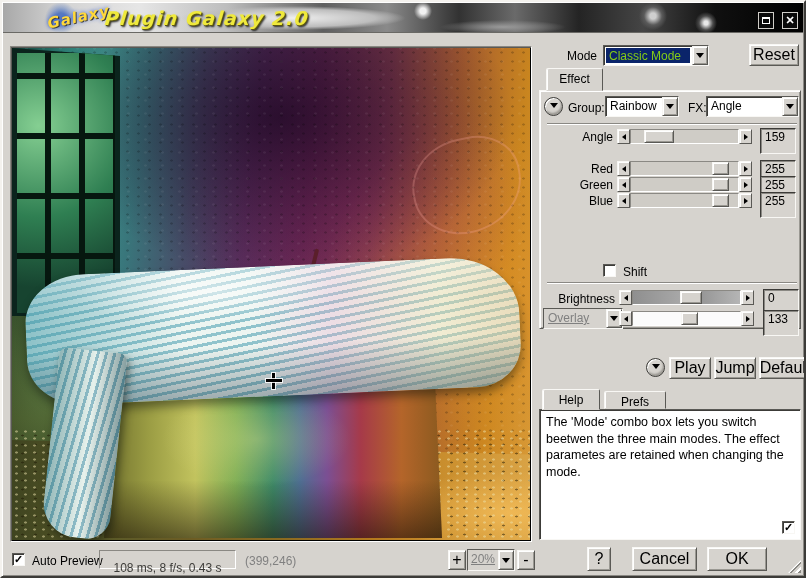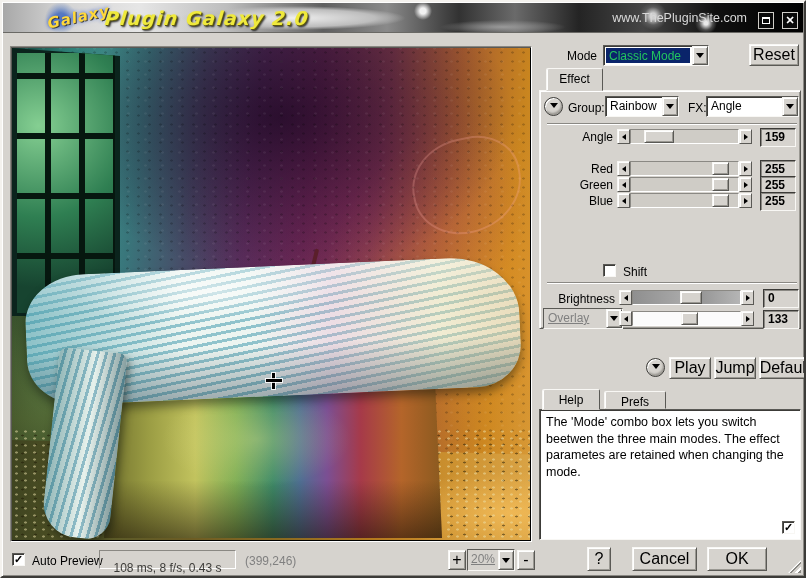--- a/index.html
+++ b/index.html
@@ -11,33 +11,33 @@
     font-family:"Liberation Sans",sans-serif;font-size:12px;color:#000;
     overflow:hidden;user-select:none;
   }
   
   .raised{background:#d6d3ce;border:1px solid;border-color:#f8f7f4 #5a5955 #5a5955 #f8f7f4;
     box-shadow:inset 1px 1px 0 #ffffff,inset -1px -1px 0 #9a9892;}
   .btn{display:flex;align-items:center;justify-content:center;font-size:16px;}
   .sunkenw{background:#fff;border:1px solid;border-color:#5a5955 #f8f7f4 #f8f7f4 #5a5955;
     box-shadow:inset 1px 1px 0 #3c3b38;}
   .vbox{position:absolute;background:#d6d3ce;border:1px solid;border-color:#3c3b38 #f8f7f4 #f8f7f4 #3c3b38;
-    box-shadow:inset 1px 1px 0 #8a8883;font-size:12px;padding:1px 0 0 4px;width:36px;height:19px;font-weight:bold;}
+    box-shadow:inset 1px 1px 0 #8a8883;font-size:12px;padding:1px 0 0 4px;width:36px;height:26px;}
   .etch{position:absolute;height:2px;border-top:1px solid #8a8883;border-bottom:1px solid #ffffff;}
   .tab{position:absolute;background:#d6d3ce;border:1px solid;border-color:#f8f7f4 #5a5955 transparent #f8f7f4;
     box-shadow:inset 1px 0 0 #fff;border-radius:2px 2px 0 0;text-align:center;padding-top:3px;z-index:3;}
   .pane{position:absolute;background:#d6d3ce;border:1px solid;border-color:#f8f7f4 #5a5955 #5a5955 #f8f7f4;
     box-shadow:inset 1px 1px 0 #fff,inset -1px -1px 0 #9a9892;}
   .lbl{position:absolute;white-space:nowrap;}
   .r{text-align:right;}
   
   .combo{position:absolute;display:flex;background:#fff;border:1px solid;border-color:#5a5955 #f8f7f4 #f8f7f4 #5a5955;
     box-shadow:inset 1px 1px 0 #3c3b38;}
   .combo .field{flex:1;padding:2px 3px 5px 4px;overflow:hidden;white-space:nowrap;}
-  .combo .fieldsel{flex:1;margin:2px;background:#0a246a;color:#22c55e;padding:1px 2px 0 3px;white-space:nowrap;overflow:hidden;}
+  .combo .fieldsel{flex:1;margin:2px;background:#0a246a;color:#84cc16;padding:1px 2px 0 3px;white-space:nowrap;overflow:hidden;}
   .combo .abtn{width:16px;background:#d6d3ce;border:1px solid;border-color:#f8f7f4 #5a5955 #5a5955 #f8f7f4;
     box-shadow:inset 1px 1px 0 #fff,inset -1px -1px 0 #9a9892;display:flex;align-items:center;justify-content:center;}
   .tri{width:0;height:0;border:4px solid transparent;border-top:5px solid #000;margin-top:4px;}
   .combo.gray{background:#d6d3ce;text-decoration:underline;}
   
   .circ{position:absolute;width:19px;height:19px;border-radius:50%;background:#d6d3ce;
     border:1px solid #3c3b38;box-shadow:inset 1px 1px 0 #fff,inset -1px -2px 2px #9a9892;
     display:flex;align-items:center;justify-content:center;}
   
   .srow{position:absolute;left:537px;width:262px;height:16px;}
@@ -141,21 +141,20 @@
   .gray{color:#808080;}
 </style>
 </head>
 <body>
 
 <div class="dialog">
 
   <div class="titlebar">
     <span class="logo">Galaxy</span>
     <span class="apptitle">Plugin Galaxy 2.0</span>
-    <span class="site">www.ThePluginSite.com</span>
     <span class="wbtn" style="left:755px;">
         <span class="maxglyph"></span>
       </span>
     <span class="wbtn" style="left:779px;">
         <span class="xglyph">✕</span>
       </span>
   </div>
 
   <div class="preview">
     <div class="scene">

